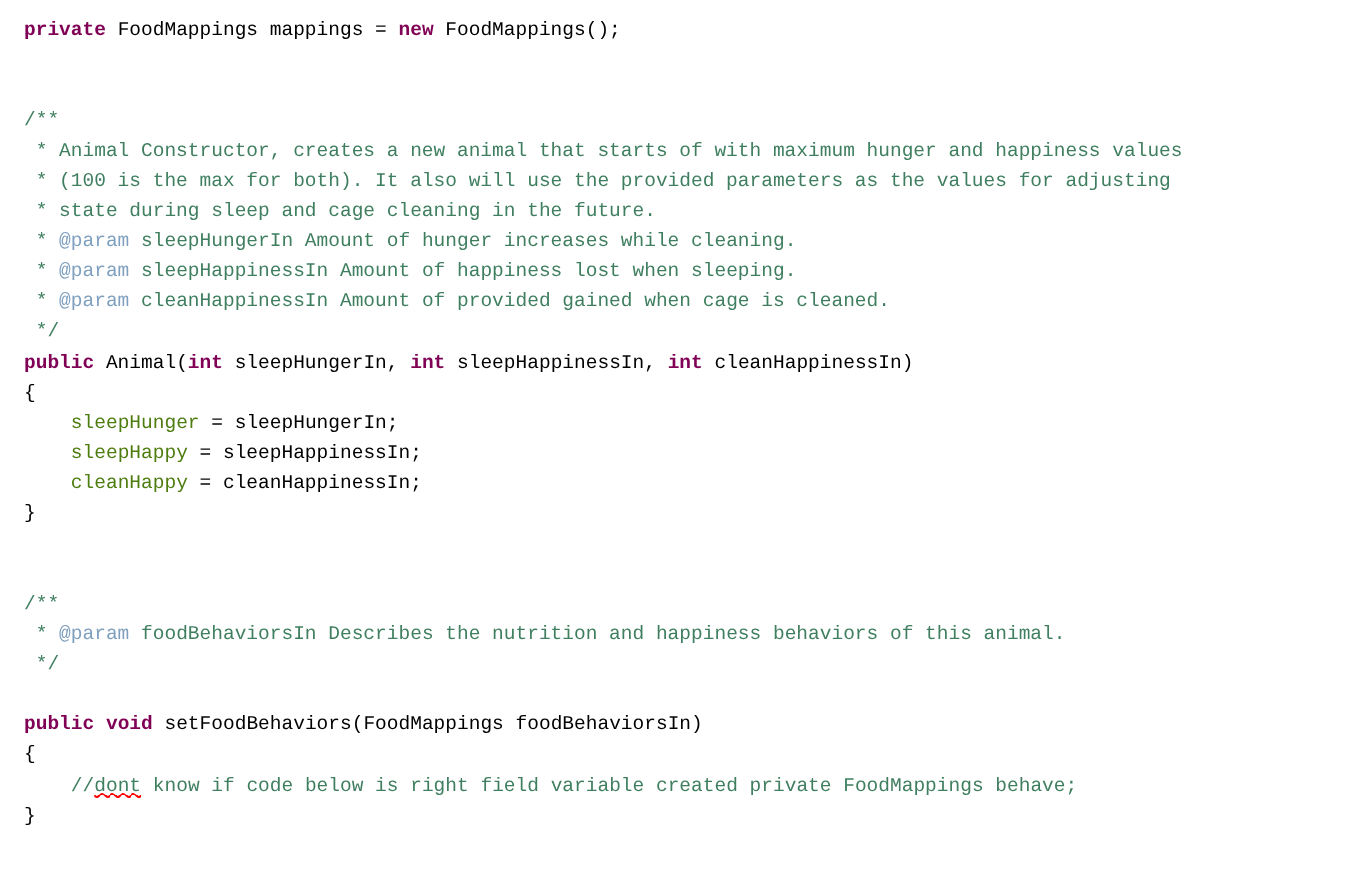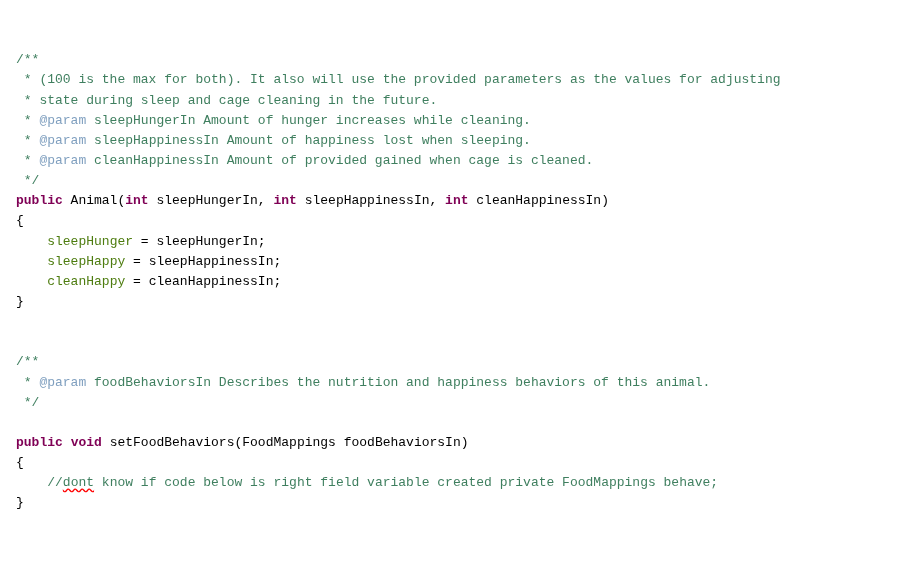--- a/index.html
+++ b/index.html
@@ -34,23 +34,25 @@
       text-decoration: underline wavy red;
       text-decoration-skip-ink: none;
       margin-top: 16px;
     }
   </style>
 </head>
 <body>
 
 <div class="code-container">
 
+  <span class="line"><span class="kw">private</span> <span class="plain">FoodMappings mappings = </span><span class="kw">new</span><span class="plain"> FoodMappings();</span></span>
   <span class="line">&nbsp;</span>
   <span class="line">&nbsp;</span>
   <span class="line"><span class="comment">/**</span></span>
+  <span class="line"><span class="comment"> * Animal Constructor, creates a new animal that starts of with maximum hunger and happiness values</span></span>
   <span class="line"><span class="comment"> * (100 is the max for both). It also will use the provided parameters as the values for adjusting</span></span>
   <span class="line"><span class="comment"> * state during sleep and cage cleaning in the future.</span></span>
   <span class="line"><span class="comment"> * </span><span class="comment-tag">@param</span><span class="comment"> sleepHungerIn Amount of hunger increases while cleaning.</span></span>
   <span class="line"><span class="comment"> * </span><span class="comment-tag">@param</span><span class="comment"> sleepHappinessIn Amount of happiness lost when sleeping.</span></span>
   <span class="line"><span class="comment"> * </span><span class="comment-tag">@param</span><span class="comment"> cleanHappinessIn Amount of provided gained when cage is cleaned.</span></span>
   <span class="line"><span class="comment"> */</span></span>
   <span class="line"><span class="kw">public</span><span class="plain"> Animal(</span><span class="kw">int</span><span class="plain"> sleepHungerIn, </span><span class="kw">int</span><span class="plain"> sleepHappinessIn, </span><span class="kw">int</span><span class="plain"> cleanHappinessIn)</span></span>
   <span class="line"><span class="plain">{</span></span>
   <span class="line"><span class="plain">    </span><span class="field-name">sleepHunger</span><span class="plain"> = sleepHungerIn;</span></span>
   <span class="line"><span class="plain">    </span><span class="field-name">sleepHappy</span><span class="plain"> = sleepHappinessIn;</span></span>

